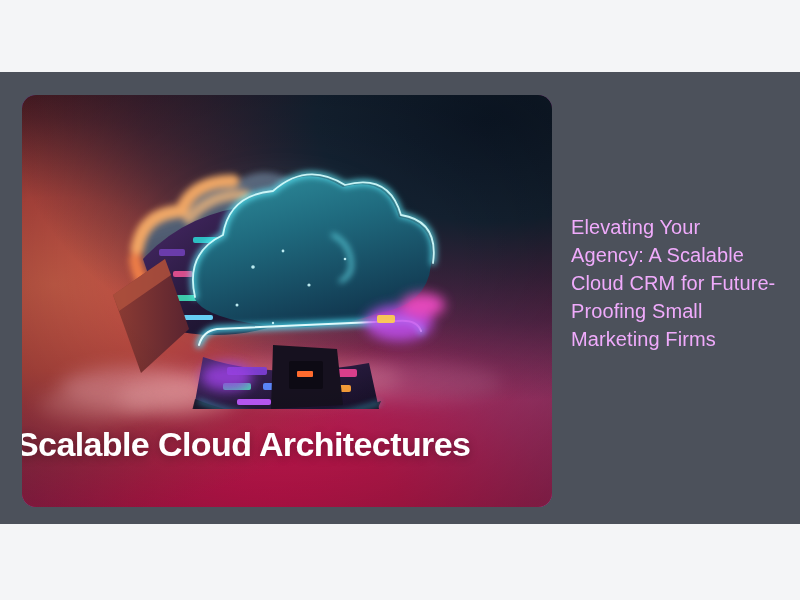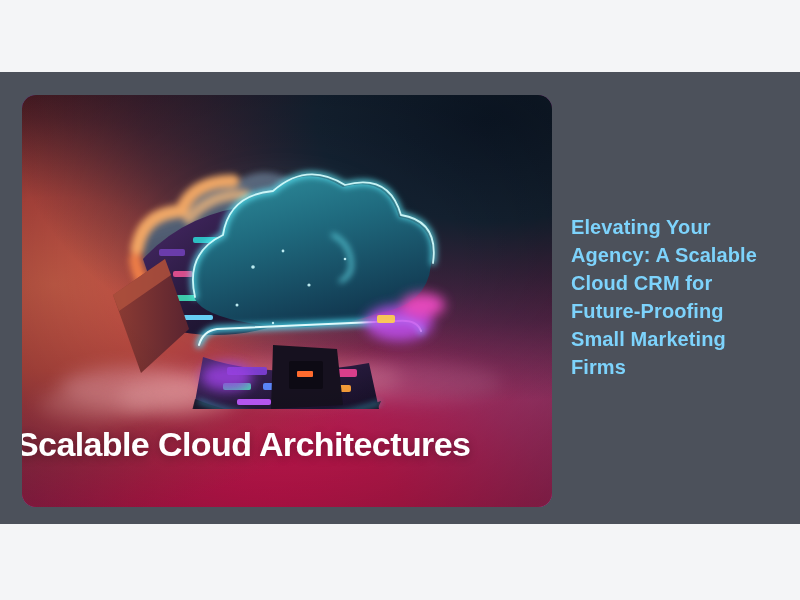--- a/index.html
+++ b/index.html
@@ -106,23 +106,23 @@
     line-height: 1.1;
   }
 
   
   .article-title {
     position: absolute;
     left: 571px;
     top: 141px;          
     width: 206px;
     margin: 0;
-    color: #7dd3fc;
+    color: #f0abfc;
     font-size: 20px;
-    font-weight: bold;
+    font-weight: normal;
     line-height: 28px;
     letter-spacing: 0.1px;
   }
 </style>
 </head>
 <body>
 
 <div class="page">
 
   <div class="feature-band">

